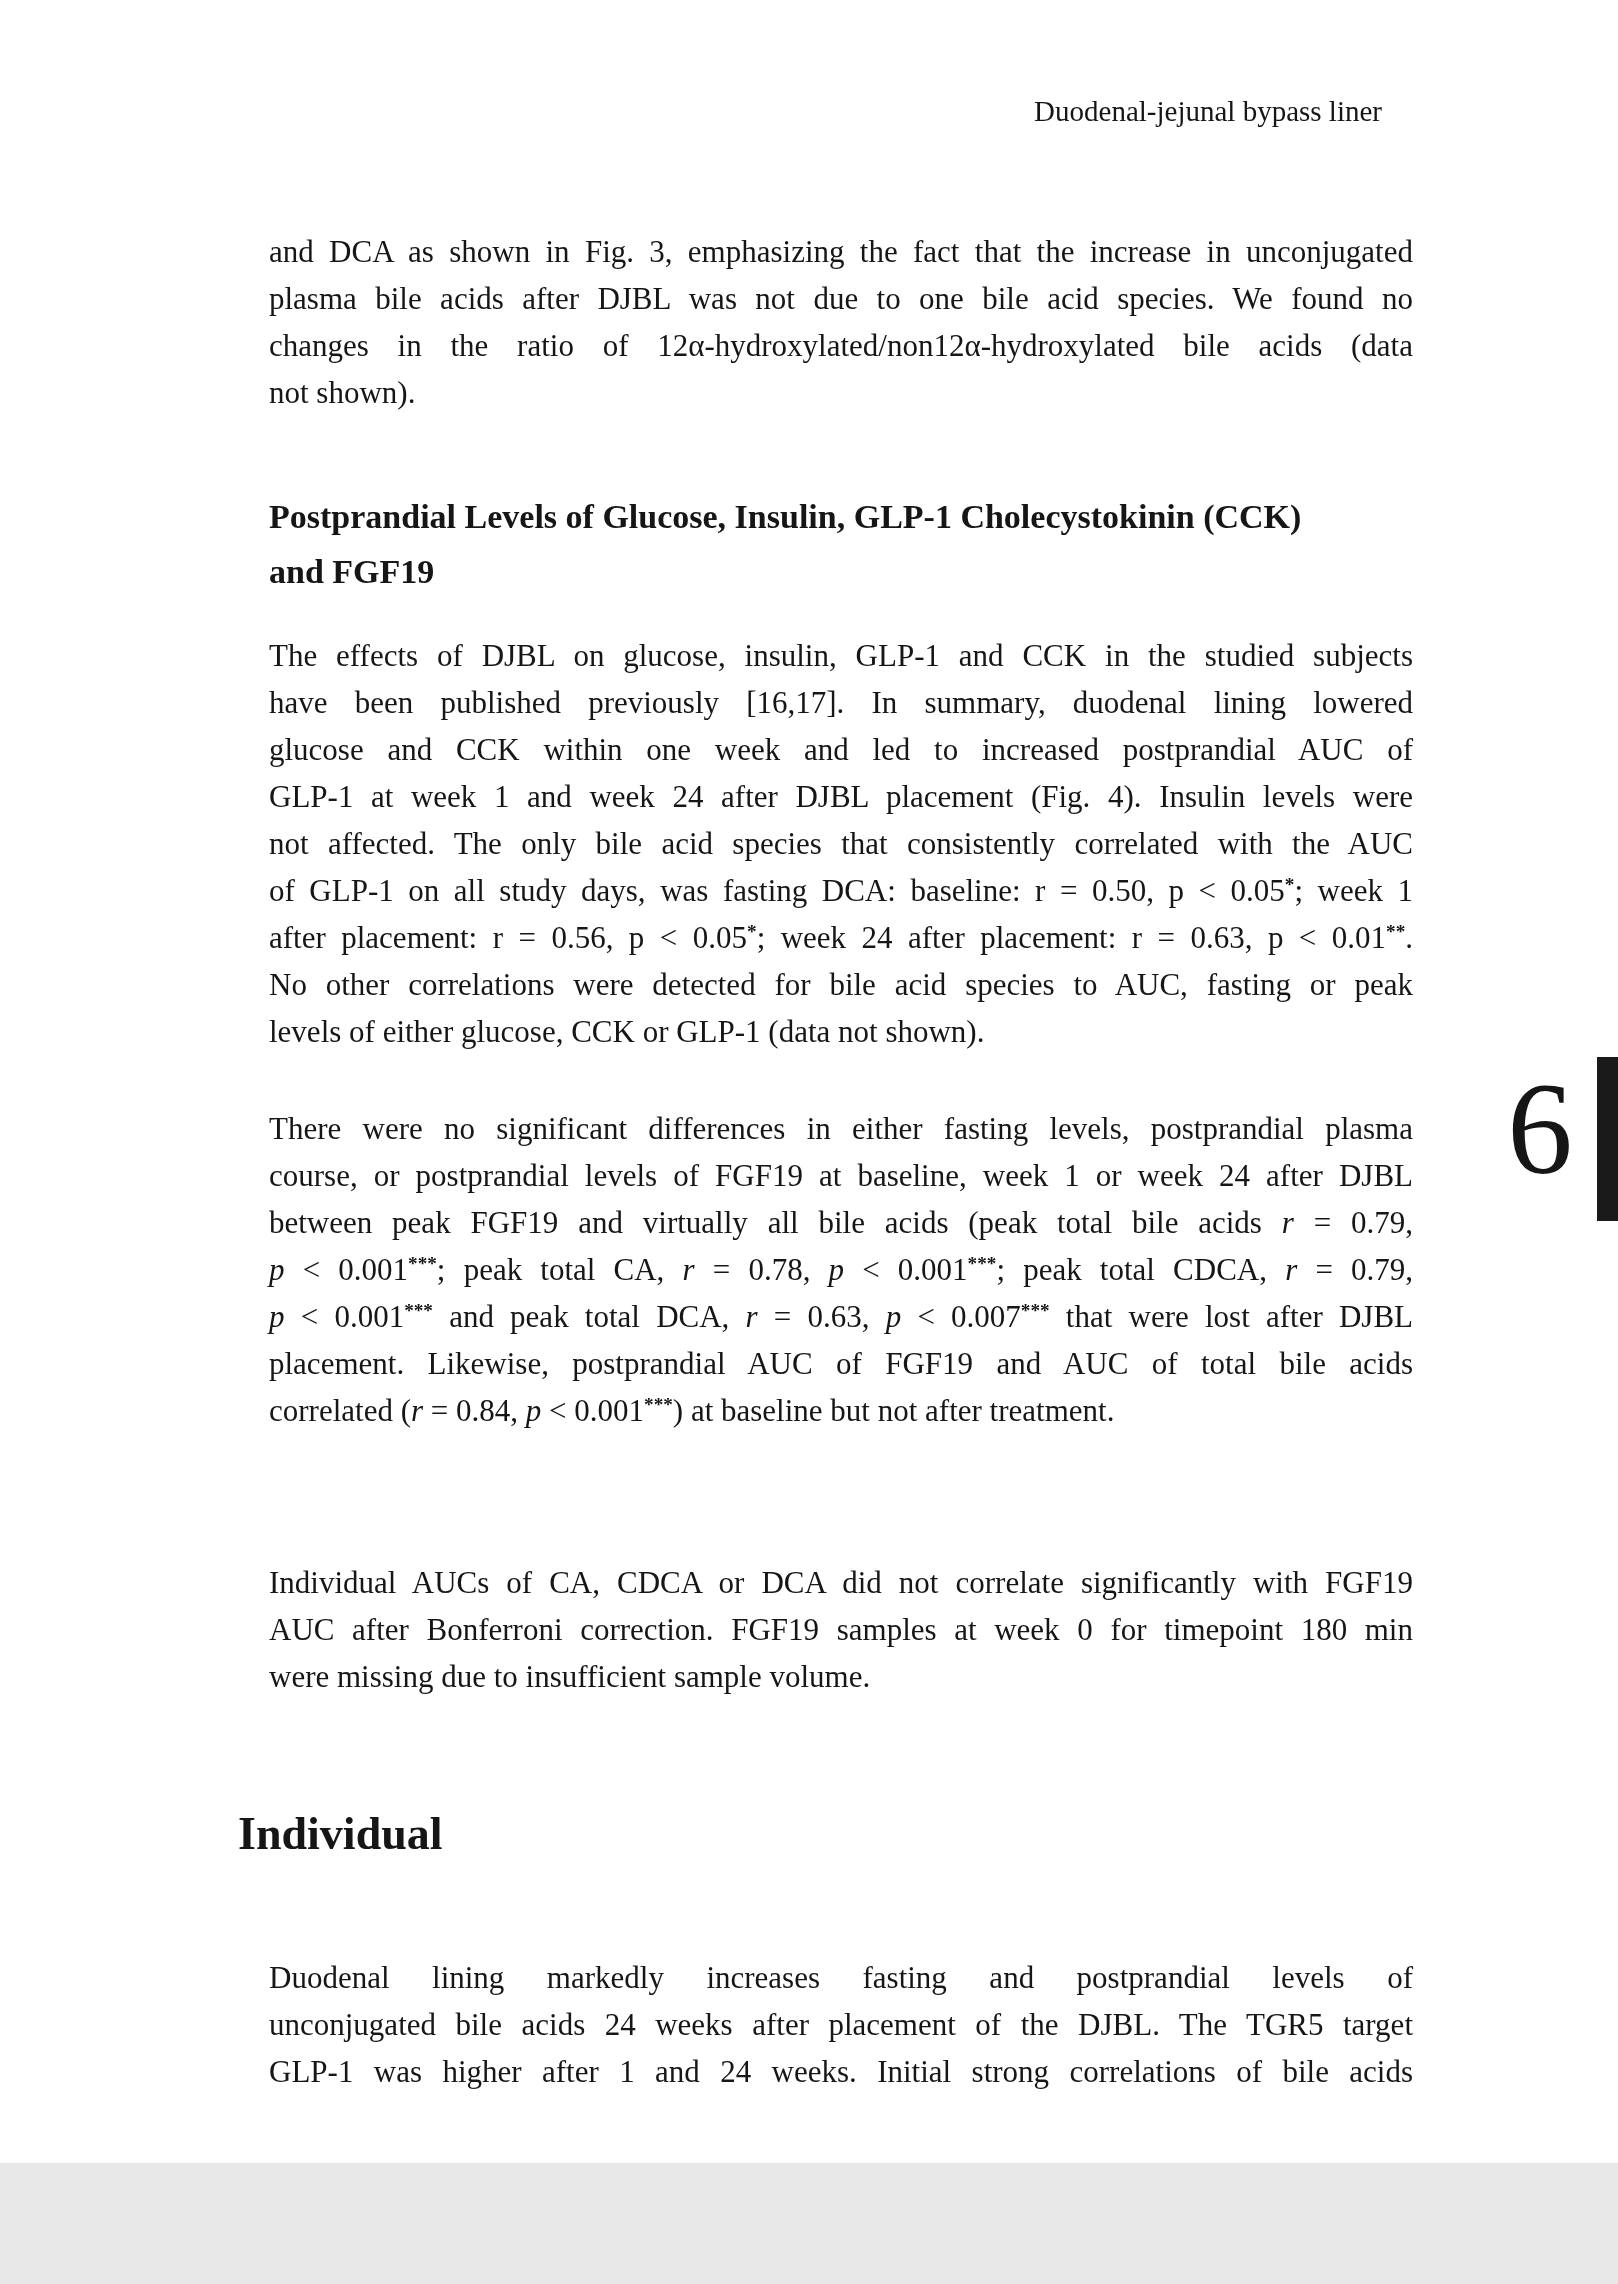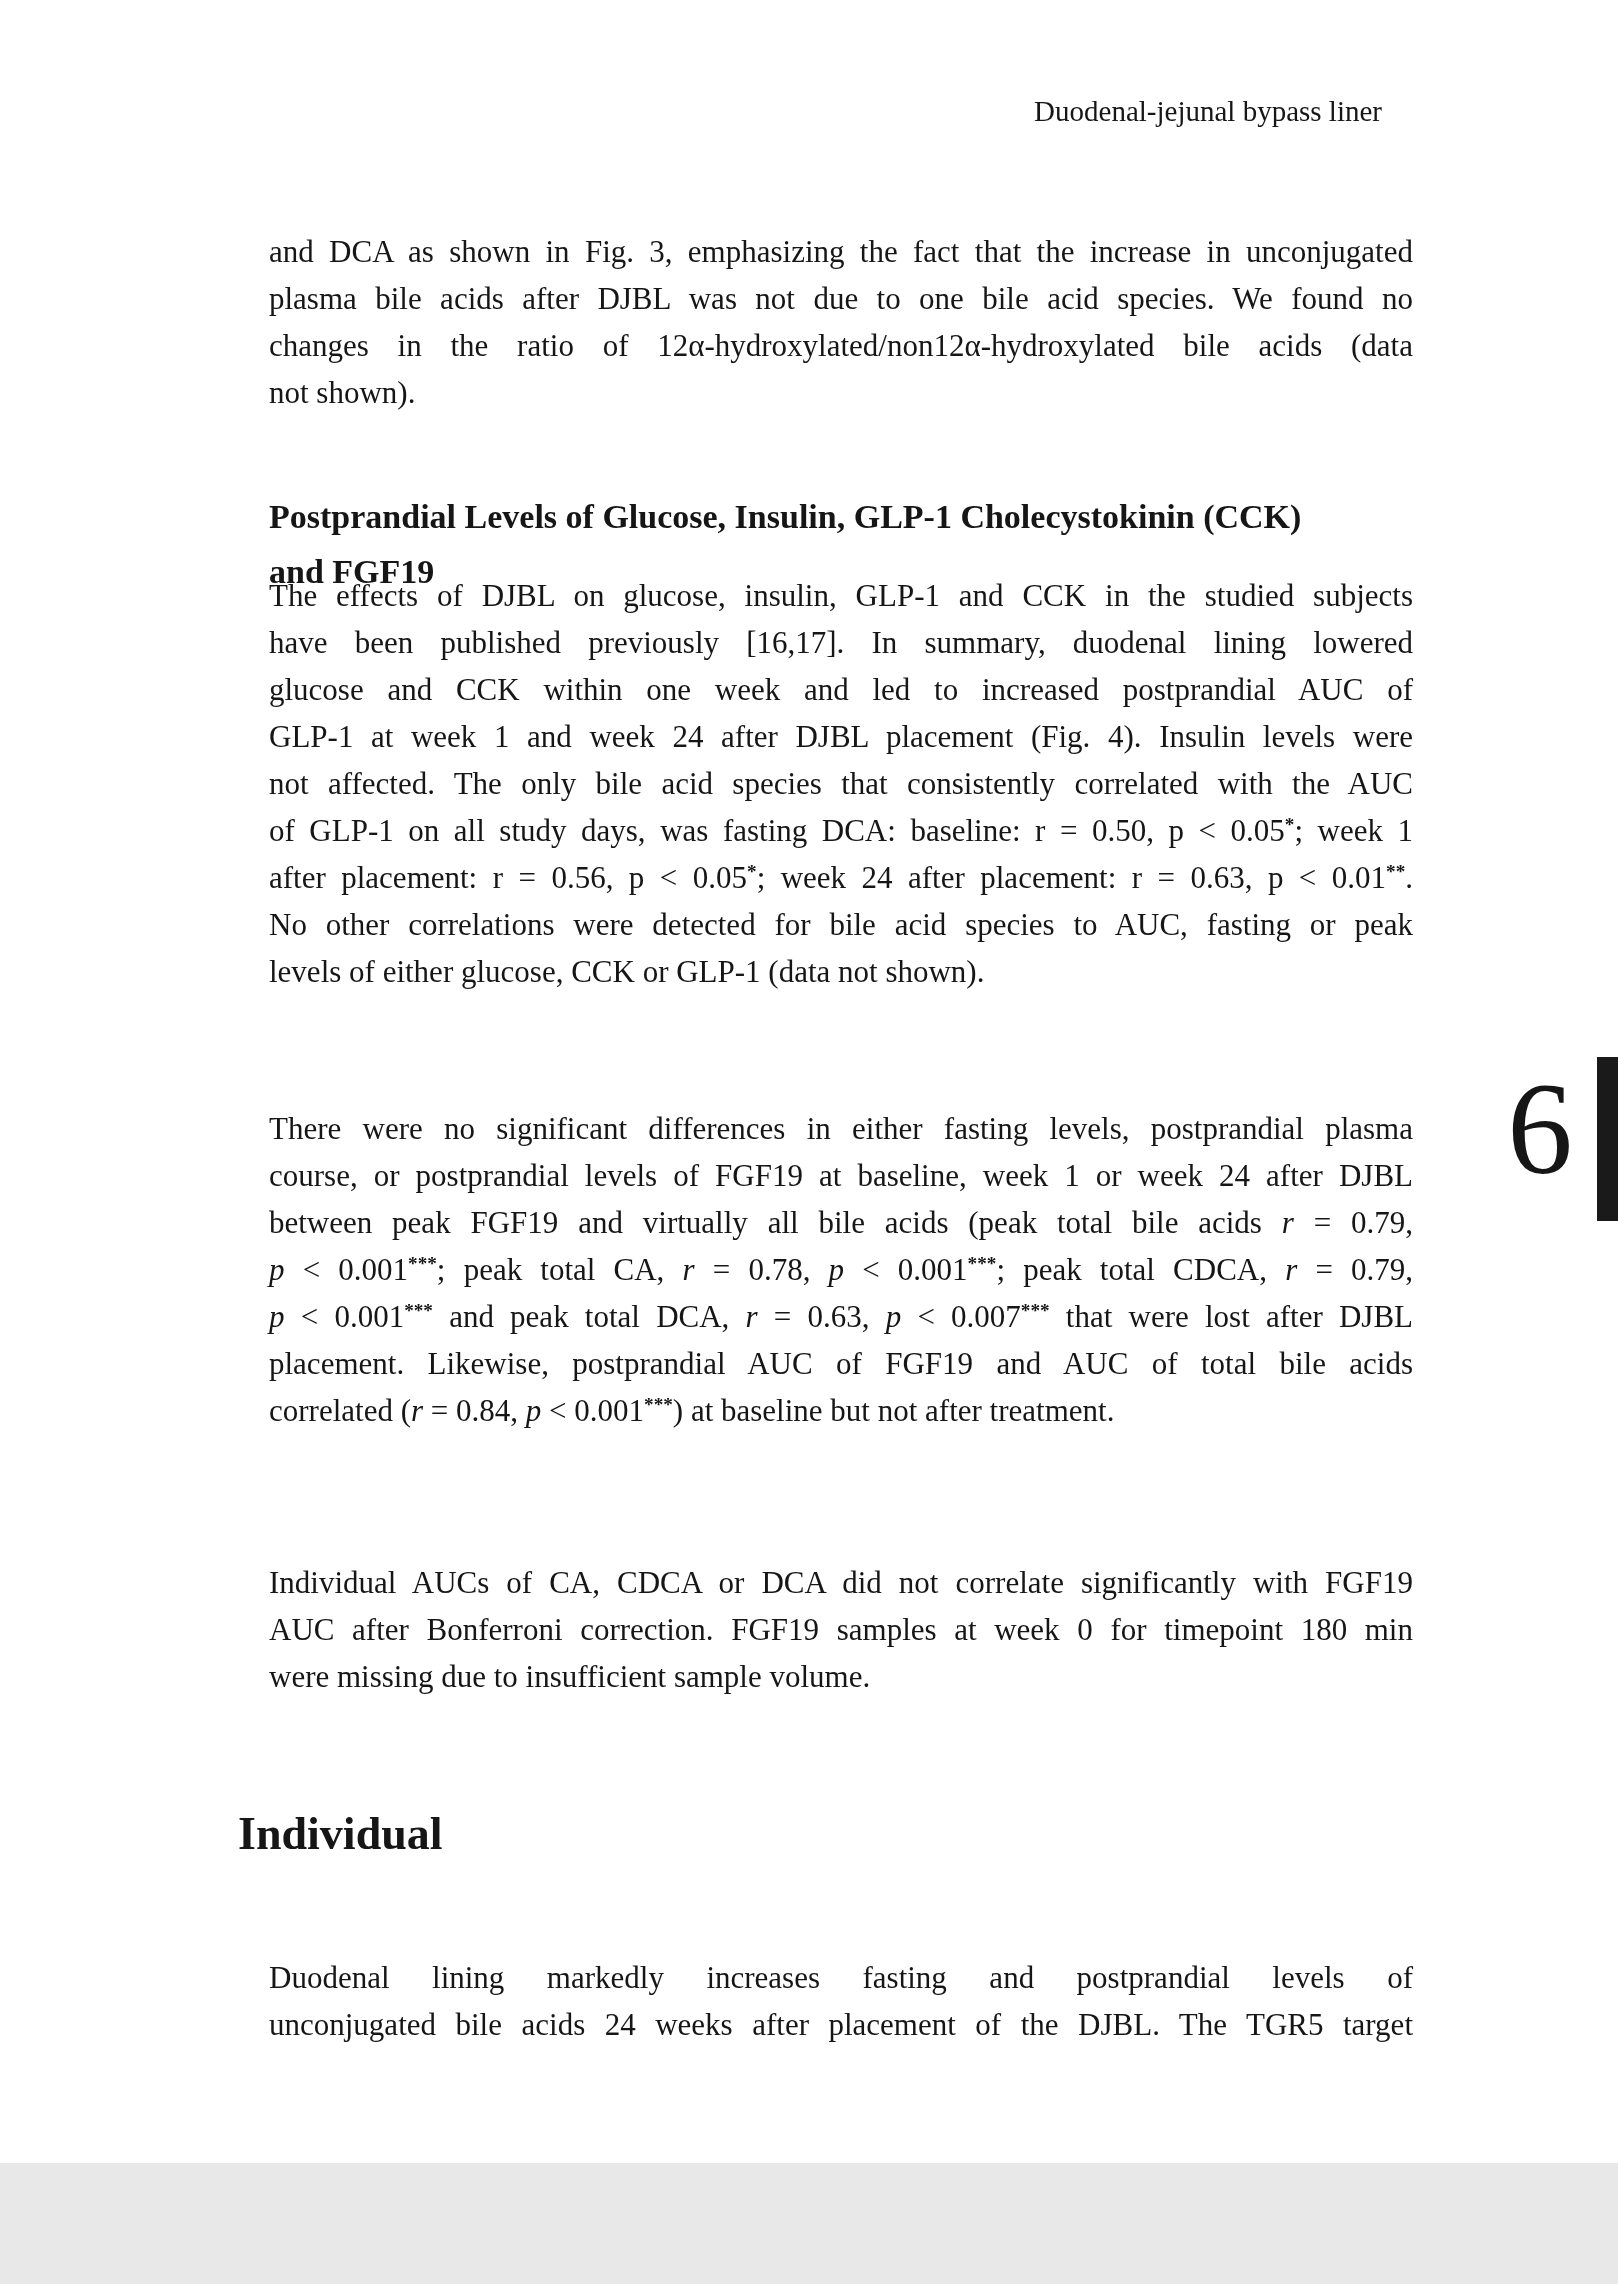--- a/index.html
+++ b/index.html
@@ -83,21 +83,21 @@
     vertical-align: baseline;
     position: relative;
     top: -0.52em;
   }
 
   i { font-style: italic; }
 
   
   #p1      { top: 228px;  }
   #sechead { top: 489px;  }
-  #p2      { top: 572px;  }
+  #p2      { top: 632px;  }
   #p3      { top: 1105px; }
   #p4      { top: 1559px; }
   #p5      { top: 1954px; }
 </style>
 </head>
 <body>
 
 <div class="page" style="--bg: #ffffff; --ink: #161616; --tab: #1a1a1a;">
 
   <div class="abs running-header">Duodenal-jejunal bypass liner</div>
@@ -140,20 +140,21 @@
       <div class="pline">Individual AUCs of CA, CDCA or DCA did not correlate significantly with FGF19</div>
       <div class="pline">AUC after Bonferroni correction. FGF19 samples at week 0 for timepoint 180 min</div>
       <div class="pline last">were missing due to insufficient sample volume.</div>
     </div>
 
   <div class="abs discussion">Individual</div>
 
   <div id="p5" class="abs bodyblock">
       <div class="pline">Duodenal lining markedly increases fasting and postprandial levels of</div>
       <div class="pline">unconjugated bile acids 24 weeks after placement of the DJBL. The TGR5 target</div>
+      <div class="pline">GLP-1 was higher after 1 and 24 weeks. Initial strong correlations of bile acids</div>
     </div>
 
   <div class="abs chapter-number">6</div>
 
   <div class="abs chapter-tab"></div>
 
   <div class="abs page-number">115</div>
 
 </div>
 

